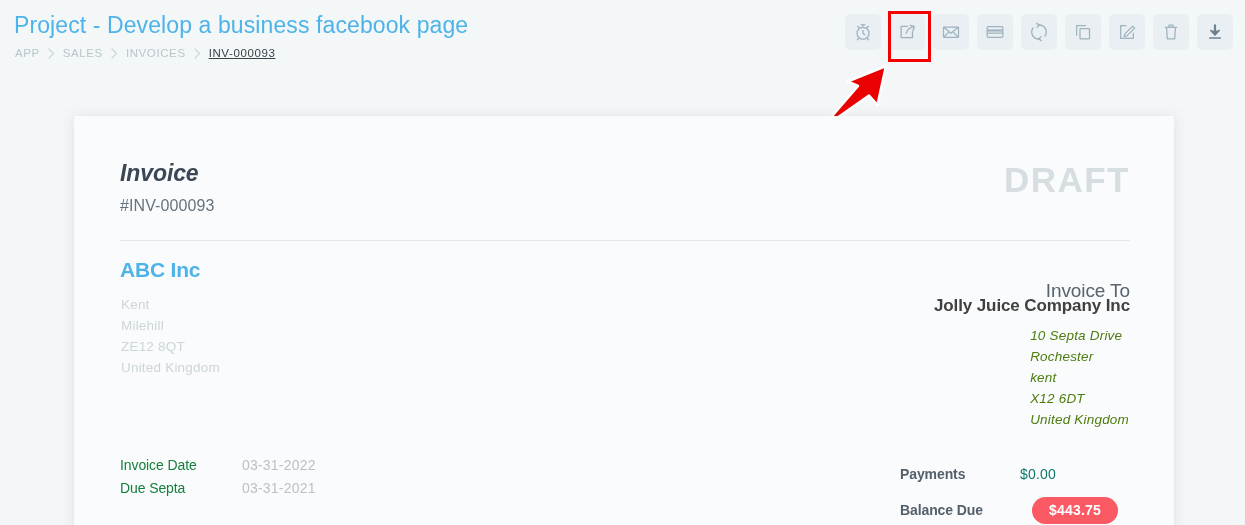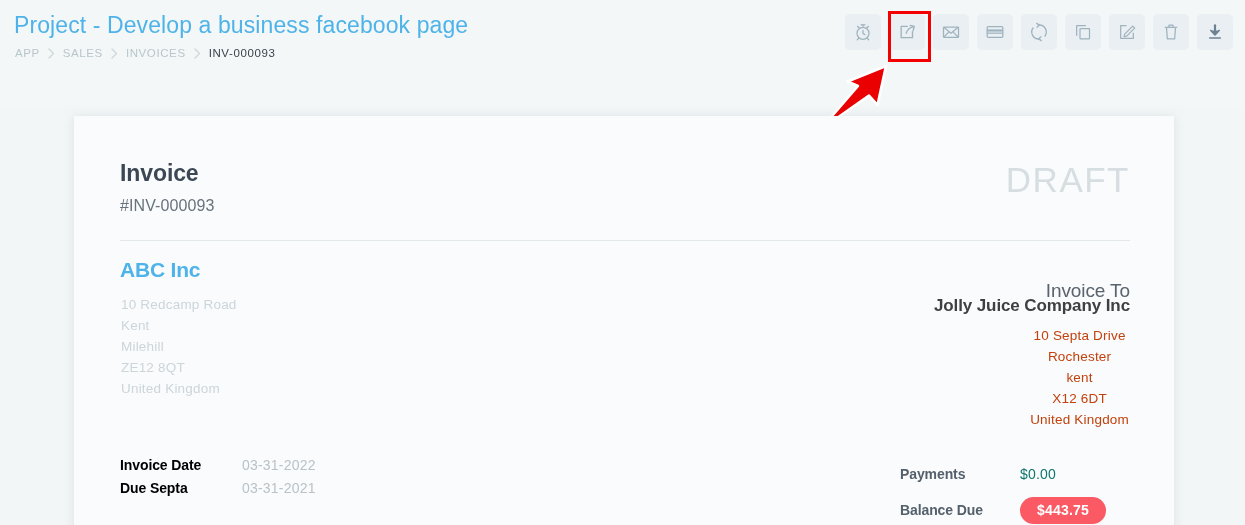--- a/index.html
+++ b/index.html
@@ -51,20 +51,21 @@
     font-size: 11.5px;
     letter-spacing: 0.6px;
   }
   .crumb {
     color: #b9c6cb;
     text-transform: uppercase;
   }
   .crumb.active {
     color: #39434a;
     font-weight: 400;
+    text-decoration: underline;
   }
   .crumb-sep {
     color: #cdd8dc;
     margin: 0 8px;
     font-size: 12px;
     line-height: 1;
   }
   .crumb-sep svg { display: block; }
 
   
@@ -138,35 +139,36 @@
   }
 
   .inv-title {
     position: absolute;
     left: 46px;
     top: 44px;
     font-size: 23px;
     font-weight: bold;
     color: #3b4754;
     letter-spacing: -0.1px;
+    font-style: italic;
   }
   .inv-number {
     position: absolute;
     left: 46px;
     top: 81px;
     font-size: 16px;
     color: #67737d;
     letter-spacing: 0.1px;
   }
   .draft-watermark {
     position: absolute;
     right: 44px;
     top: 44px;
     font-size: 35px;
-    font-weight: 400;
+    font-weight: 700;
     color: #d6dee2;
     letter-spacing: 1.5px;
   }
 
   .divider {
     position: absolute;
     left: 46px;
     top: 124px;
     width: 1010px;
     height: 1px;
@@ -211,42 +213,43 @@
     font-size: 17px;
     font-weight: bold;
     color: #404040;
     letter-spacing: -0.1px;
   }
   .buyer-addr {
     position: absolute;
     right: 45px;
     top: 209px;
     font-size: 13.5px;
-    color: #c2410c;
+    color: #4d7c0f;
     line-height: 21px;
     letter-spacing: 0.2px;
-    text-align: center;
+    text-align: left;
+    font-style: italic;
   }
 
   
   .dates {
     position: absolute;
     left: 46px;
     top: 341px;
     font-size: 14px;
   }
   .date-row {
     display: flex;
     height: 23px;
     align-items: baseline;
   }
   .date-label {
     width: 122px;
-    color: #000000;
-    font-weight: bold;
+    color: #15803d;
+    font-weight: normal;
     letter-spacing: -0.1px;
   }
   .date-value {
     color: #b8c2c8;
     letter-spacing: 0.2px;
   }
 
   
   .totals {
     position: absolute;
@@ -279,21 +282,21 @@
     color: #ffffff;
     font-weight: bold;
     font-size: 14px;
     border-radius: 14px;
     padding: 6px 17px 7px;
     letter-spacing: 0.2px;
     line-height: 1;
   }
   .badge-cell {
     width: 110px;
-    text-align: left;
+    text-align: center;
   }
 </style>
 </head>
 <body>
 
 <div class="app">
 
   <div class="header">
 
     <div class="page-title">Project - Develop a business facebook page</div>
@@ -436,21 +439,20 @@
     <div class="card-inner">
 
       <div class="inv-title">Invoice</div>
       <div class="inv-number">#INV-000093</div>
       <div class="draft-watermark">DRAFT</div>
 
       <div class="divider"></div>
 
       <div class="seller-name">ABC Inc</div>
       <div class="seller-addr">
-        <div>10 Redcamp Road</div>
         <div>Kent</div>
         <div>Milehill</div>
         <div>ZE12 8QT</div>
         <div>United Kingdom</div>
       </div>
 
       <div class="invoice-to-label">Invoice To</div>
       <div class="buyer-name">Jolly Juice Company Inc</div>
       <div class="buyer-addr">
         <div>10 Septa Drive</div>

